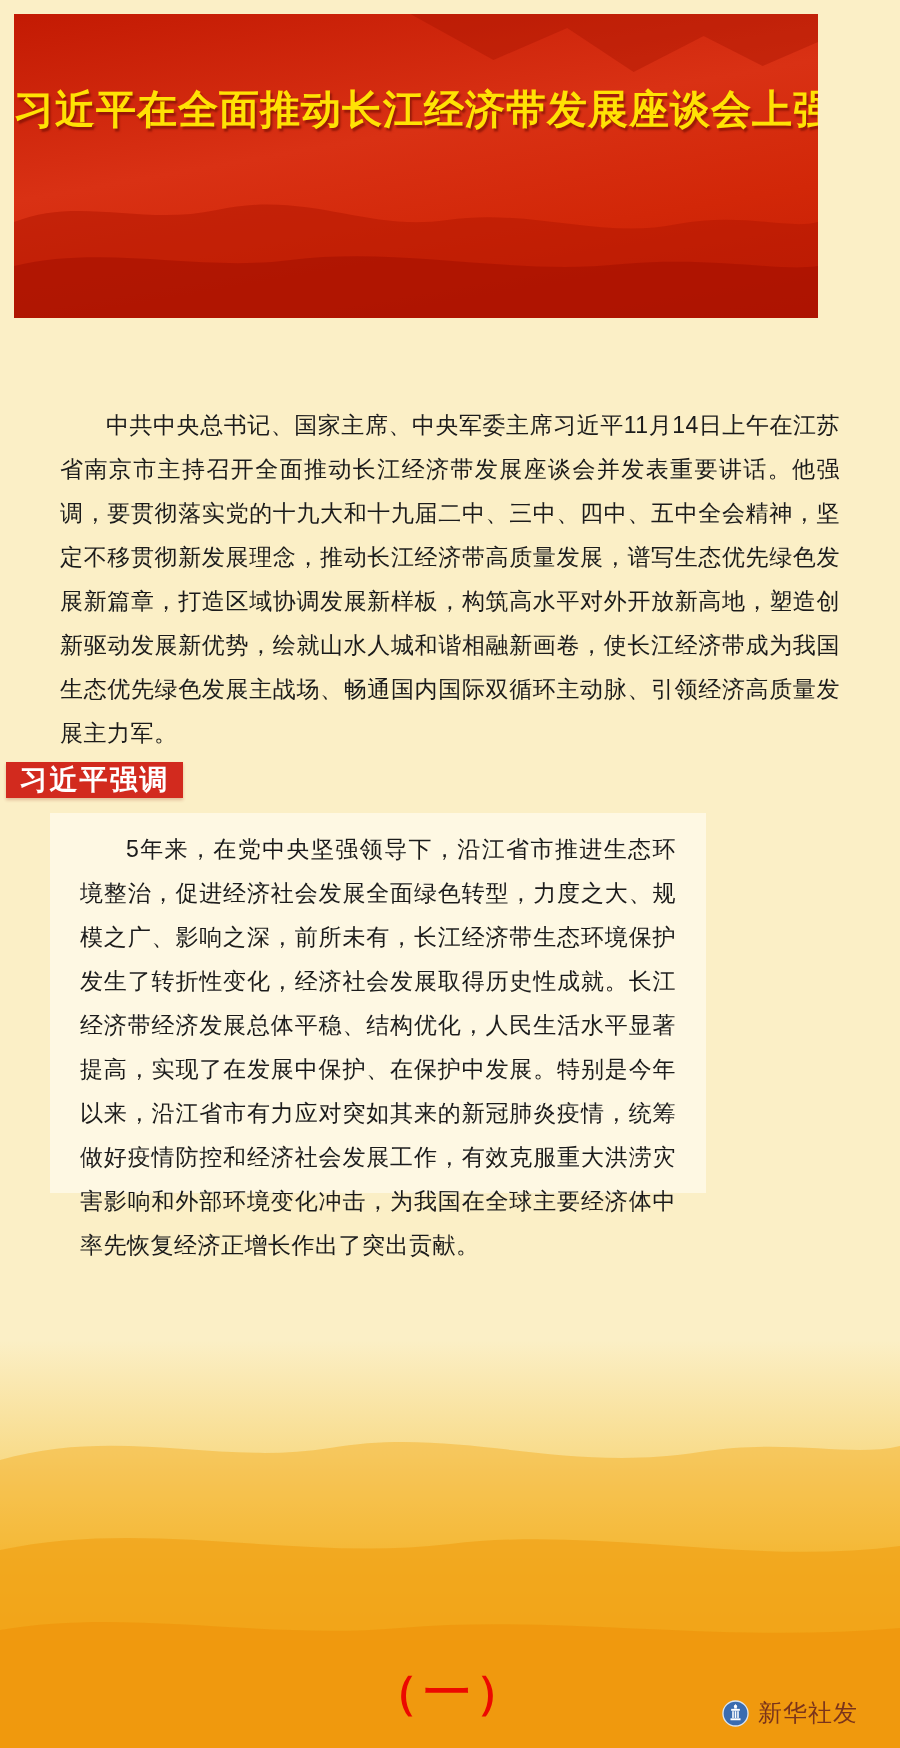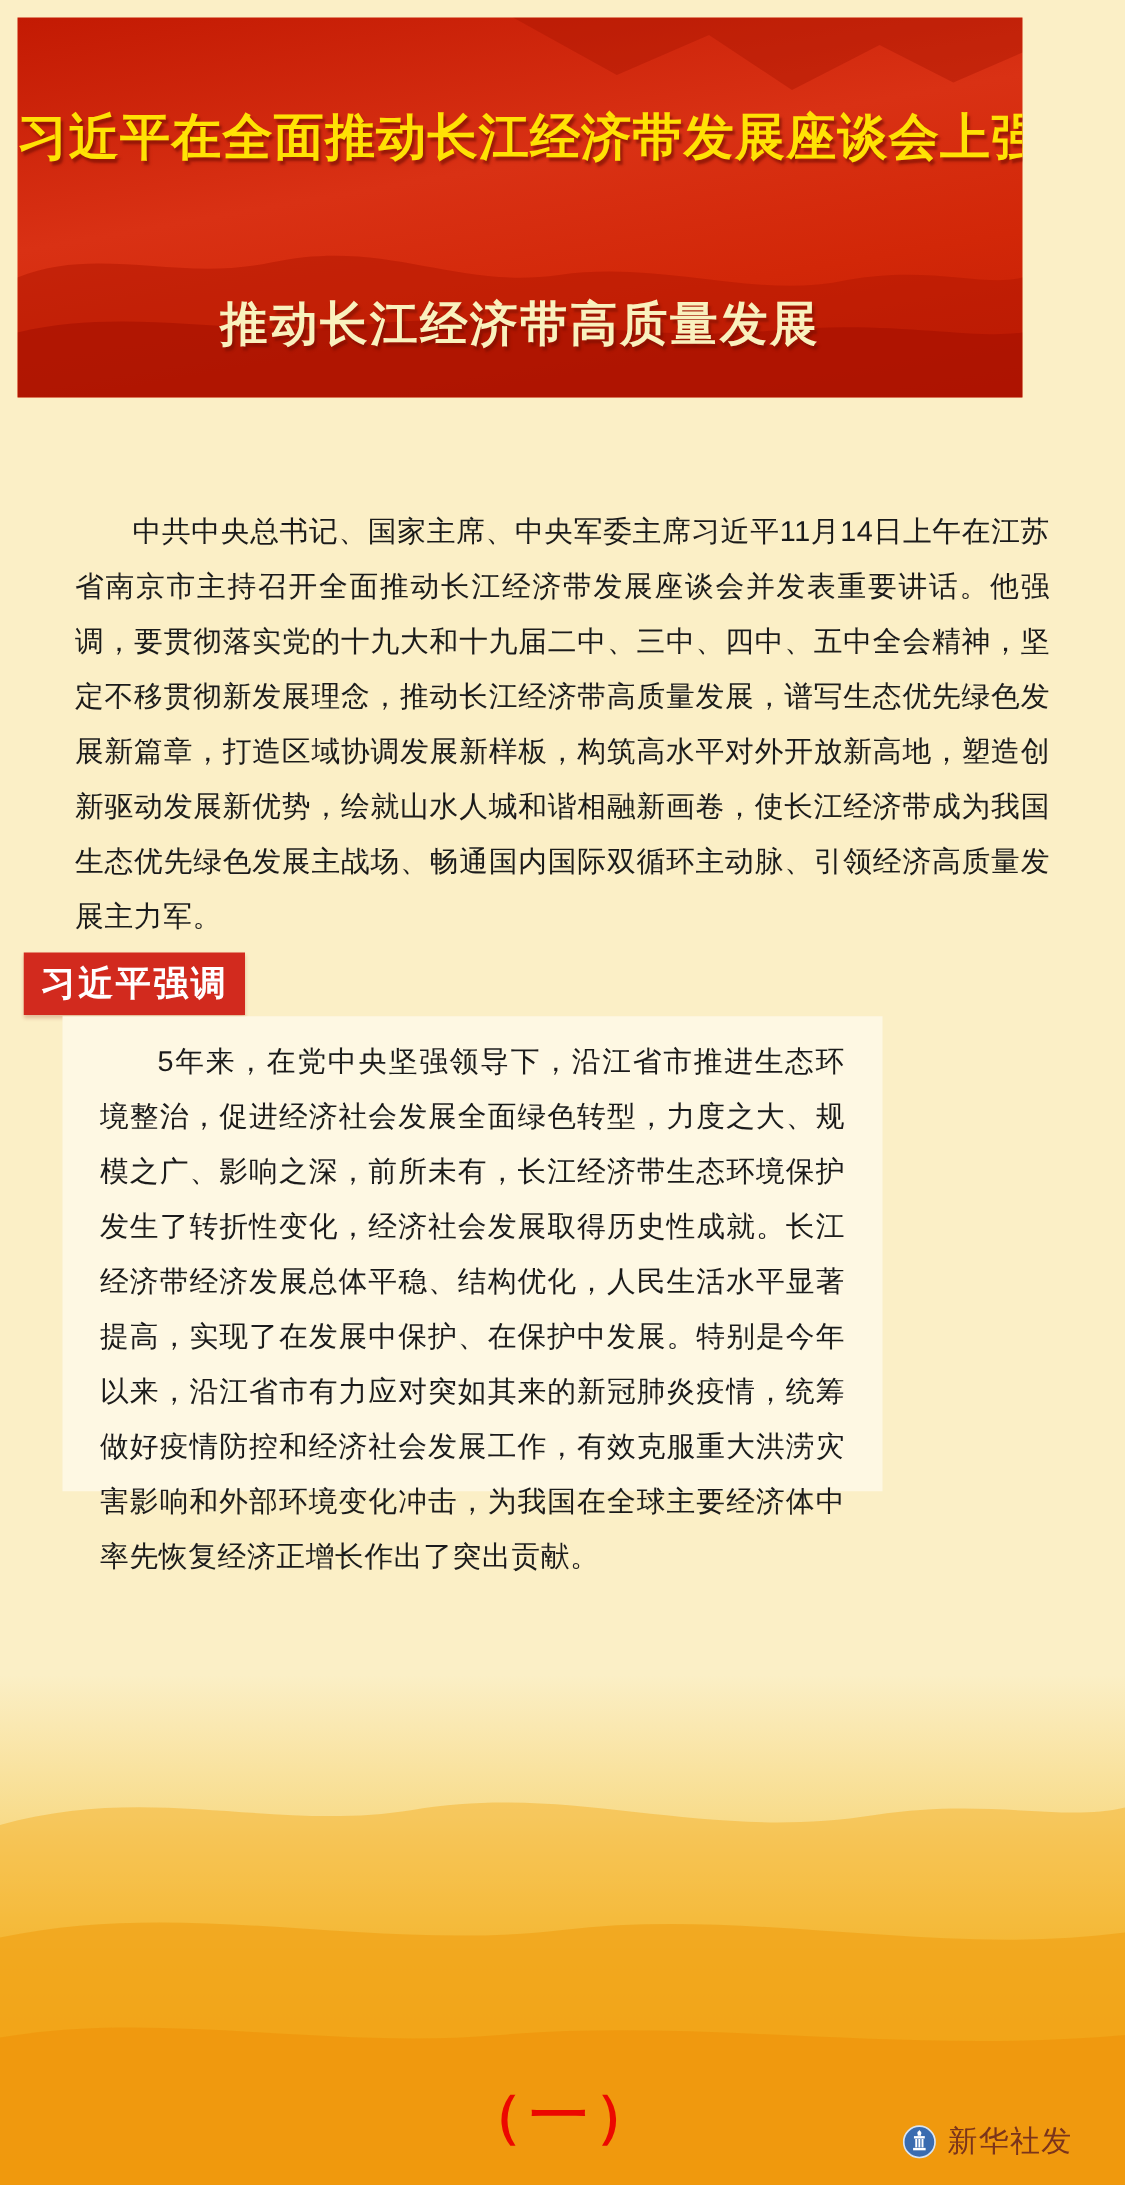--- a/index.html
+++ b/index.html
@@ -22,21 +22,21 @@
   .h-line2{top:150px;font-size:38px;color:#F9F1BE;letter-spacing:2px;text-shadow:2px 3px 2px rgba(100,10,0,.45);}
   .h-line3{top:220px;font-size:38px;color:#F9F1BE;letter-spacing:2px;text-shadow:2px 3px 2px rgba(100,10,0,.45);}
 
   
   .intro{
     position:absolute;left:60px;top:380px;width:780px;
     font-size:23px;line-height:44px;color:#1b1b1b;
     text-align:justify;text-indent:2em;letter-spacing:.5px;
   }
   .badge{
-    position:absolute;left:19px;width:177px;height:50px;
+    position:absolute;left:6px;width:177px;height:36px;
     background:#D22A1E;color:#ffffff;
     display:flex;align-items:center;justify-content:center;
     font-size:28px;font-weight:bold;letter-spacing:2px;
     box-shadow:0 2px 3px rgba(150,30,10,.25);
   }
   .badge-1{top:762px;}
   .badge-2{top:1253px;}
   .sec-box{
     position:absolute;left:50px;width:656px;
     background:#FEF8E3;
@@ -71,21 +71,20 @@
 
 <div class="page">
 
   <div class="header">
     <svg viewBox="0 0 872 304" preserveAspectRatio="none" aria-hidden="true">
       <path d="M430,0 L520,46 L600,14 L672,58 L748,22 L812,52 L872,28 L872,0 Z" fill="#A81300" opacity="0.40"></path>
       <path d="M0,208 C70,182 140,212 220,196 C320,176 380,218 470,206 C560,194 640,226 720,210 C790,198 840,216 872,208 L872,304 L0,304 Z" fill="#B41802" opacity="0.55"></path>
       <path d="M0,252 C100,230 200,258 300,246 C420,232 540,262 660,250 C760,242 830,258 872,252 L872,304 L0,304 Z" fill="#A20F00" opacity="0.55"></path>
     </svg>
     <div class="h-line h-line1">习近平在全面推动长江经济带发展座谈会上强调</div>
-    <div class="h-line h-line3">推动长江经济带高质量发展</div>
   </div>
 
   <div class="gold-bg">
     <svg viewBox="0 0 900 408" preserveAspectRatio="none" aria-hidden="true">
       <path d="M0,120 C120,86 220,126 330,108 C460,86 560,134 700,112 C790,98 850,118 900,106 L900,408 L0,408 Z" fill="#F3AC22" opacity="0.45"></path>
       <path d="M0,210 C150,178 300,222 450,204 C600,186 750,226 900,206 L900,408 L0,408 Z" fill="#F09E13" opacity="0.6"></path>
       <path d="M0,290 C130,268 260,300 400,288 C560,274 720,304 900,288 L900,408 L0,408 Z" fill="#EF950C" opacity="0.75"></path>
     </svg>
   </div>
 

